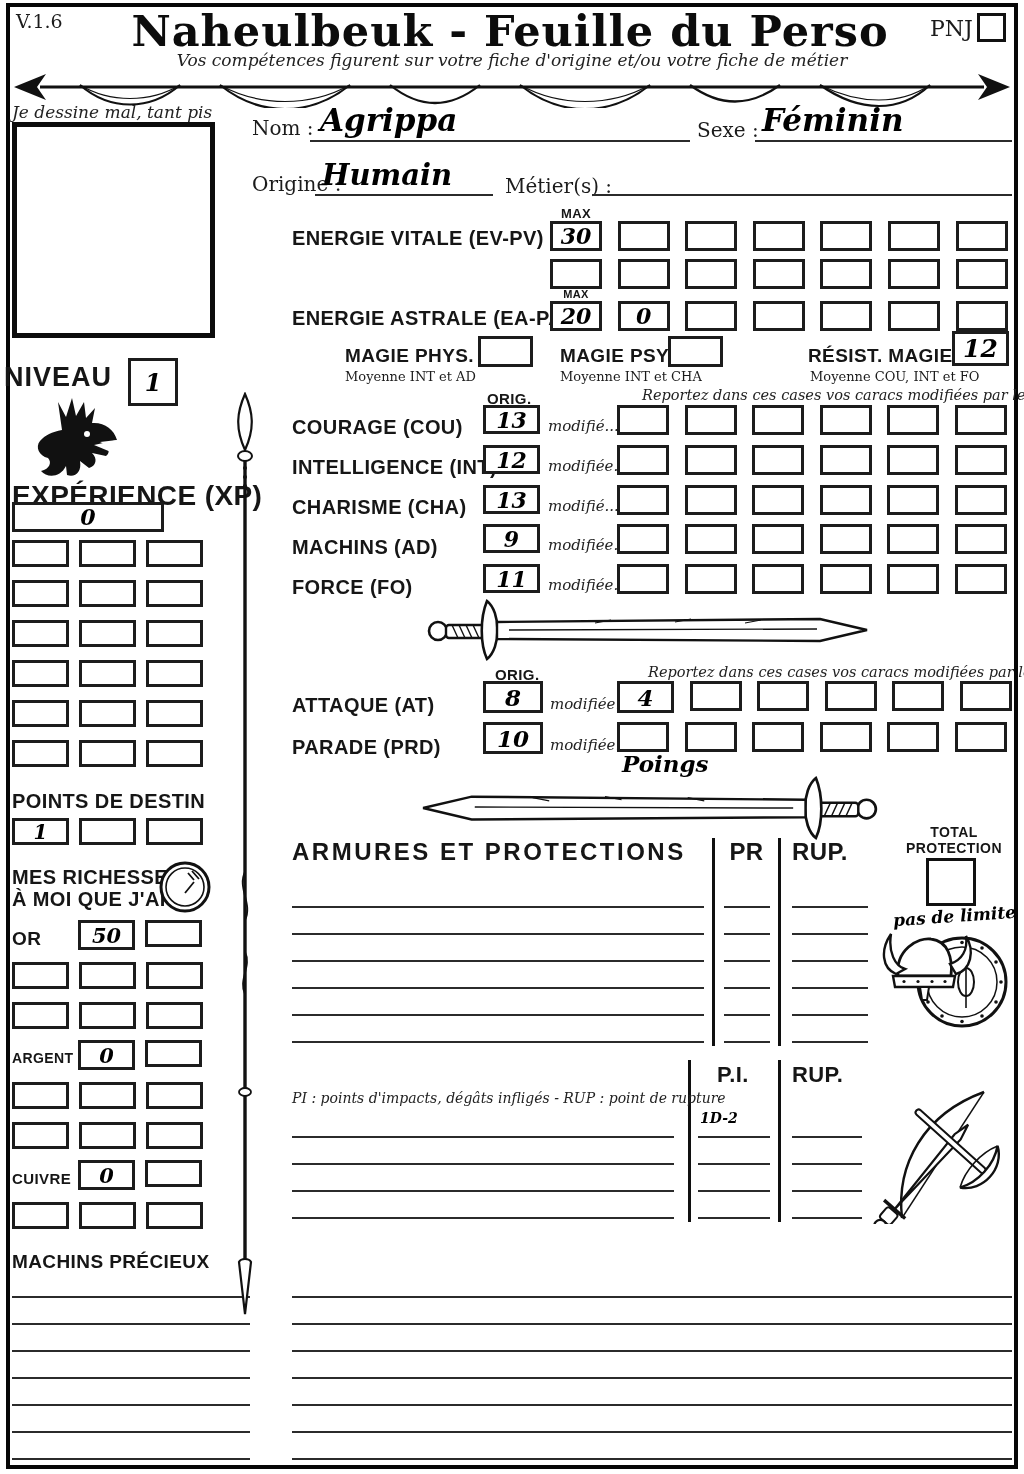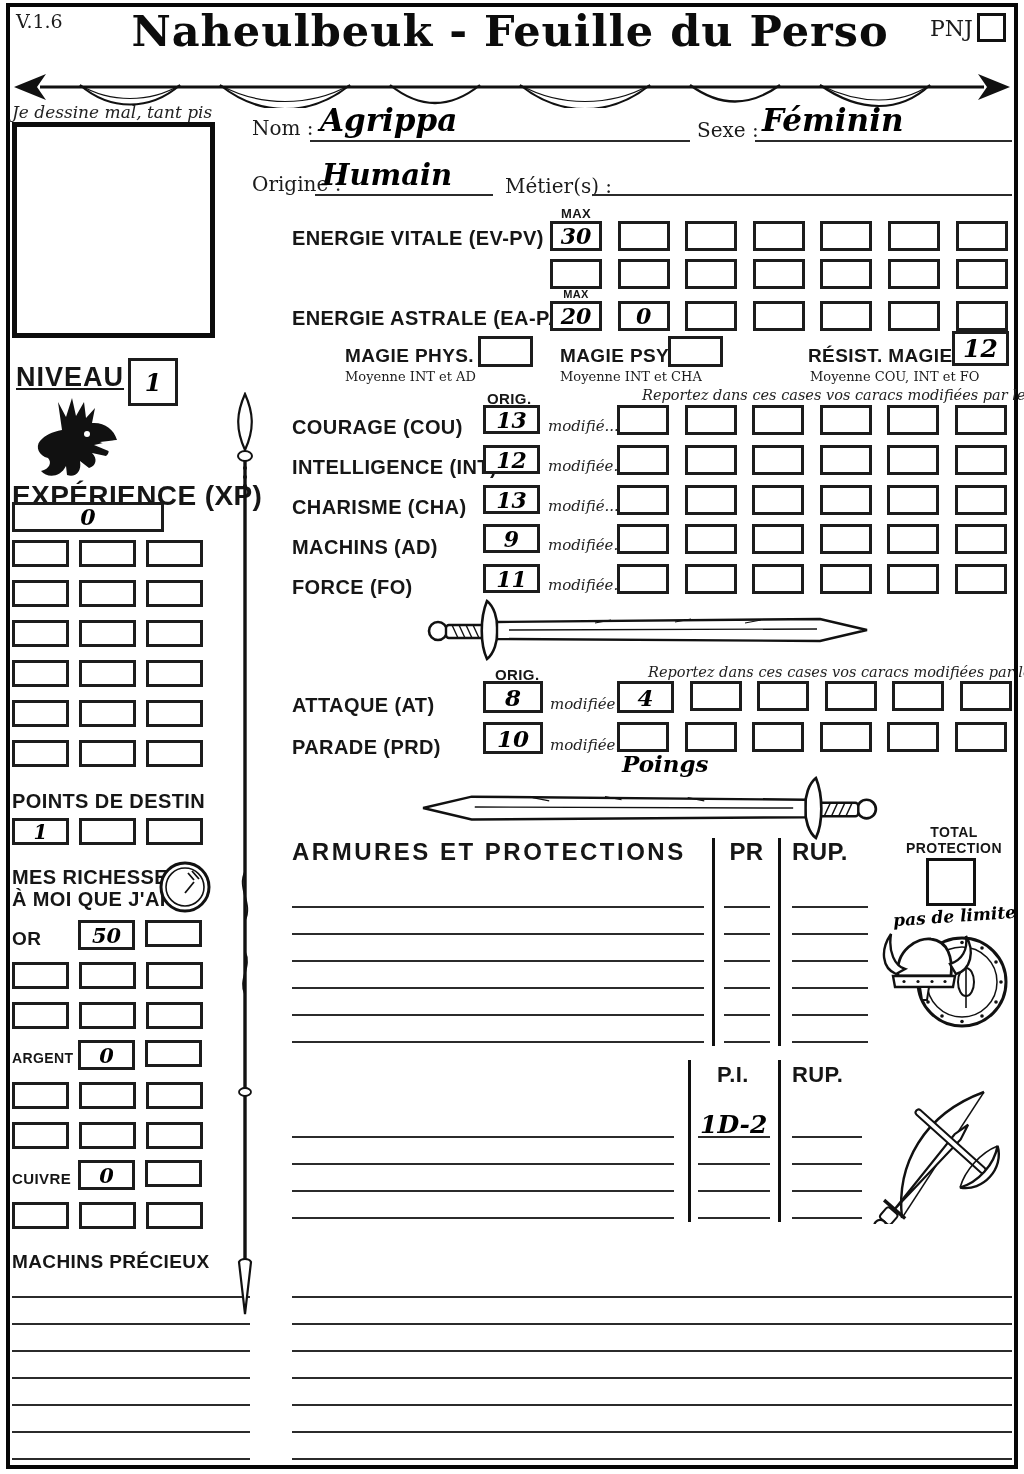--- a/index.html
+++ b/index.html
@@ -28,20 +28,21 @@
 </head>
 <body>
 
 <div class="page">
   <div class="frame"></div>
 
   <div class="abs cal" style="left:16px;top:10px;font-size:19px;">V.1.6</div>
   <div class="abs title ctr" style="left:120px;top:6px;width:780px;font-size:43px;">Naheulbeuk - Feuille du Perso</div>
   <div class="abs cal" style="left:930px;top:16px;font-size:22px;">PNJ</div>
   <div class="abs" style="left:977px;top:13px;width:29px;height:29px;border:3px solid #111;box-sizing:border-box;"></div>
+  <div class="abs note ctr" style="left:112px;top:50px;width:800px;font-size:17px;">Vos compétences figurent sur votre fiche d'origine et/ou votre fiche de métier</div>
 
   <div class="abs" style="left:10px;top:66px;">
     <svg width="1004" height="42" viewBox="0 0 1004 42">
       <line x1="30" y1="21" x2="974" y2="21" stroke="#111" stroke-width="3"></line>
       <polygon points="4,21 36,8 27,21 36,34" fill="#111"></polygon>
       <polygon points="1000,21 968,8 977,21 968,34" fill="#111"></polygon>
       <path d="M70,19 C100,45 140,45 170,19 M210,19 C250,51 300,51 340,19 M380,19 C410,43 440,43 470,19
                M510,19 C550,51 600,51 640,19 M680,19 C710,41 740,41 770,19 M810,19 C850,47 890,47 920,19" fill="none" stroke="#111" stroke-width="2.2"></path>
       <path d="M70,19 C100,37 140,37 170,19 M210,19 C250,41 300,41 340,19 M510,19 C550,41 600,41 640,19 M810,19 C850,39 890,39 920,19" fill="none" stroke="#111" stroke-width="1.2"></path>
     </svg>
@@ -301,22 +302,23 @@
       <path d="M38,63 L47,63 L45,76 L40,76 Z" fill="#fff" stroke="#111" stroke-width="2"></path>
       <path d="M14,50 C0,44 -2,26 9,10 C6,28 13,42 23,45 Z" fill="#fff" stroke="#111" stroke-width="2.4"></path>
       <path d="M68,40 C80,36 86,26 84,12 C93,27 89,46 74,50 Z" fill="#fff" stroke="#111" stroke-width="2.4"></path>
     </svg>
   </div>
 
   <div class="vbar" style="left:688px;top:1060px;height:162px;"></div>
   <div class="abs h ctr" style="left:691px;top:1062px;width:84px;font-size:22px;">P.I.</div>
   <div class="vbar" style="left:778px;top:1060px;height:162px;"></div>
   <div class="abs h" style="left:792px;top:1062px;font-size:22px;">RUP.</div>
-
-  <div class="abs hand" style="left:700px;top:1110px;font-size:25px;">1D-2</div>
+  <div class="abs note" style="left:292px;top:1090px;font-size:14px;">PI : points d'impacts, dégâts infligés - RUP : point de rupture</div>
+
+  <div class="abs hand" style="left:700px;top:1110px;font-size:14px;">1D-2</div>
 
   <div class="ln" style="left:292px;top:1136px;width:382px;"></div>
   <div class="ln" style="left:698px;top:1136px;width:72px;"></div>
   <div class="ln" style="left:792px;top:1136px;width:70px;"></div>
   <div class="ln" style="left:292px;top:1163px;width:382px;"></div>
   <div class="ln" style="left:698px;top:1163px;width:72px;"></div>
   <div class="ln" style="left:792px;top:1163px;width:70px;"></div>
   <div class="ln" style="left:292px;top:1190px;width:382px;"></div>
   <div class="ln" style="left:698px;top:1190px;width:72px;"></div>
   <div class="ln" style="left:792px;top:1190px;width:70px;"></div>
@@ -344,21 +346,21 @@
 
   <div class="ln" style="left:292px;top:1296px;width:720px;"></div>
   <div class="ln" style="left:292px;top:1323px;width:720px;"></div>
   <div class="ln" style="left:292px;top:1350px;width:720px;"></div>
   <div class="ln" style="left:292px;top:1377px;width:720px;"></div>
   <div class="ln" style="left:292px;top:1404px;width:720px;"></div>
   <div class="ln" style="left:292px;top:1431px;width:720px;"></div>
   <div class="ln" style="left:292px;top:1458px;width:720px;"></div>
 
   <div class="lcol">
-    <div class="abs h" style="left:16px;top:362px;font-size:27px;letter-spacing:1px;text-decoration:underline;">NIVEAU</div>
+    <div class="abs h" style="left:4px;top:362px;font-size:27px;letter-spacing:1px;">NIVEAU</div>
     <div class="abs wbox" style="left:128px;top:358px;width:50px;height:48px;">
         <span class="hand" style="font-size:24px;">1</span>
       </div>
 
     <div class="abs" style="left:32px;top:396px;">
       <svg width="92" height="90" viewBox="0 0 92 90">
         <path d="M30,34 L26,6 L34,21 L40,2 L44,20 L52,6 L54,22 L63,12 L60,27
                  C72,26 82,33 85,44 L68,46 C77,50 79,56 74,60 L60,57
                  C66,63 64,70 57,72 L48,65 C50,76 43,82 35,79 L34,70
                  C28,82 15,82 9,75 C18,73 20,66 16,62 C7,60 3,51 8,45 C13,39 20,36 30,34 Z" fill="#111"></path>

